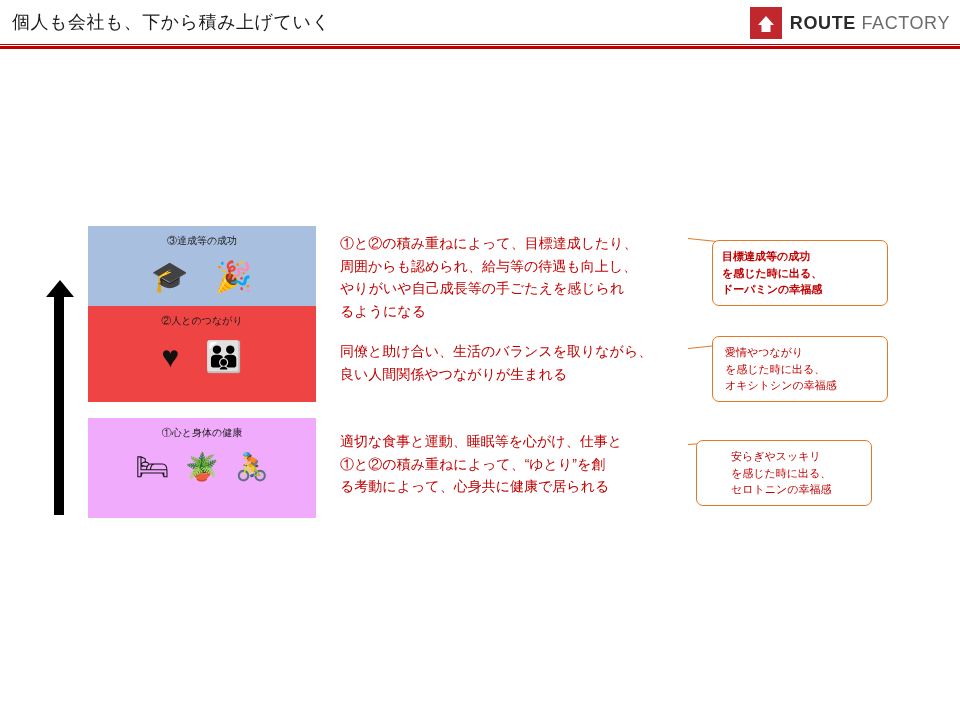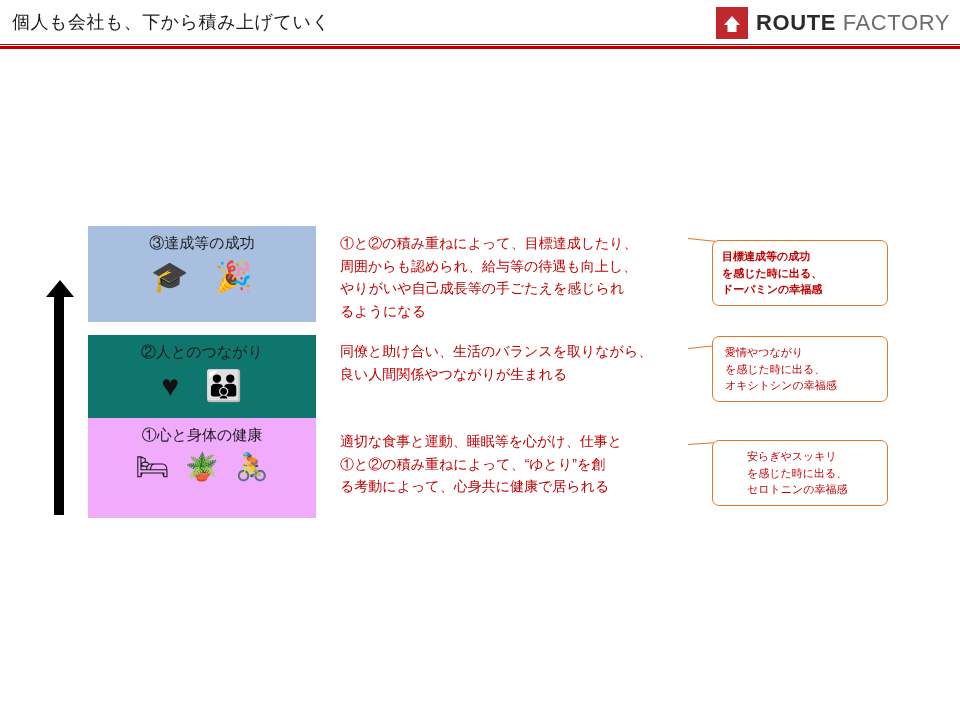--- a/index.html
+++ b/index.html
@@ -37,45 +37,45 @@
   }
   #logo-mark:before{
     content:""; position:absolute; left:50%; top:9px; transform:translateX(-50%);
     width:0; height:0; border-left:8px solid transparent; border-right:8px solid transparent;
     border-bottom:9px solid #fff;
   }
   #logo-mark:after{
     content:""; position:absolute; left:50%; top:18px; transform:translateX(-50%);
     width:9px; height:7px; background:#fff;
   }
-  #logo-text { font-size:22px; letter-spacing:0.6px; color:#3b3b3b; }
+  #logo-text { font-size:18px; letter-spacing:0.6px; color:#3b3b3b; }
   #logo-text .bold { font-weight:bold; color:#2b2b2b; }
   #logo-text .light { color:#6c6c6c; }
 
   
   #arrow { position:absolute; left:46px; top:280px; width:28px; height:235px; }
   #arrow-shaft { position:absolute; left:8px; top:14px; width:10px; height:221px; background:#000; }
   #arrow-head {
     position:absolute; left:0; top:0; width:0; height:0;
     border-left:14px solid transparent; border-right:14px solid transparent;
     border-bottom:17px solid #000;
   }
 
   
   .block {
     position:absolute; left:88px; width:228px; height:96px;
     box-sizing:border-box;
   }
   #block-3 { top:226px; background:#a9bfe0; }
-  #block-2 { top:335px; background:#0f766e; }
+  #block-2 { top:306px; background:#ef4444; }
   #block-1 { top:418px; background:#f0abfc; height:100px; }
 
   .block-label {
     position:absolute; left:0; top:8px; width:228px; text-align:center;
-    font-size:15px; color:#1a1a1a;
+    font-size:10px; color:#1a1a1a;
   }
   .block-icons {
     position:absolute; left:0; top:36px; width:228px;
     display:flex; align-items:center; justify-content:center; gap:26px;
     font-size:30px; line-height:1; color:#111;
   }
   #block-1 .block-icons { gap:16px; font-size:27px; }
 
   
   .desc {
@@ -90,21 +90,21 @@
   
   .callout {
     position:absolute; width:176px;
     border:1.3px solid #e07a28; border-radius:7px; background:#ffffff;
     color:#c00000; font-size:11px; line-height:1.5;
     padding:7px 9px; box-sizing:border-box;
     white-space:pre-line;
   }
   #callout-3 { left:712px; top:240px;font-weight:bold; }
   #callout-2 { left:712px; top:336px;padding-left:12px; }
-  #callout-1 { left:712px; top:440px;padding-left:34px; }
+  #callout-1 { left:696px; top:440px;padding-left:34px; }
 
   .callout-tail {
     position:absolute; height:1.3px; background:#e07a28;
     transform-origin:left center;
   }
   #tail-3 { left:688px; top:238px; width:34px; transform:rotate(6deg); }
   #tail-2 { left:688px; top:348px; width:34px; transform:rotate(-6deg); }
   #tail-1 { left:688px; top:444px; width:34px; transform:rotate(-4deg); }
 </style>
 </head>

